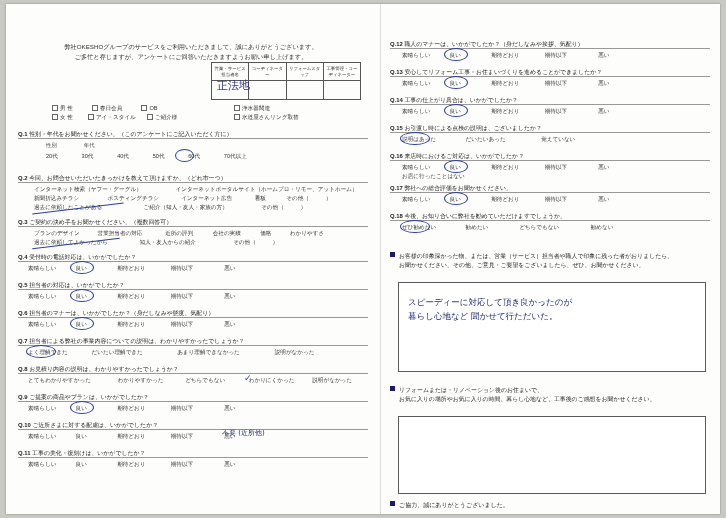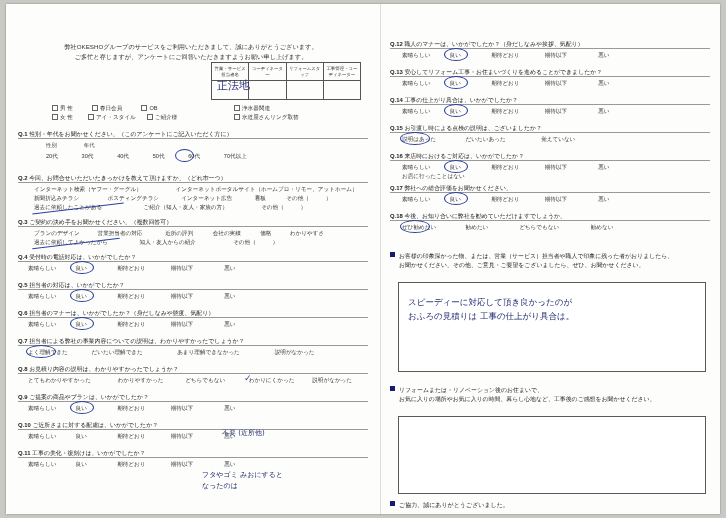--- a/index.html
+++ b/index.html
@@ -280,22 +280,20 @@
       <span class="qn">Q.11</span> <span>工事の美化・復刻けは、いかがでしたか？</span>
     </div>
     <div class="qline" style="left:12px;top:453px;width:350px;"></div>
     <div class="opts" style="left:22px;top:457px;">
       <span style="width:46px">素晴らしい</span>
       <span style="width:40px">良い</span>
       <span style="width:52px">期待どおり</span>
       <span style="width:52px">期待以下</span>
       <span>悪い</span>
     </div>
-    <div class="hand sm" style="left:196px;top:466px;">フタやゴミ みおにすると
-なったのは</div>
 
   </div>
 
   <div class="col right">
 
     <div class="q" style="left:10px;top:36px;">
       <span class="qn">Q.12</span> <span>職人のマナーは、いかがでしたか？（身だしなみや挨拶、気配り）</span>
     </div>
     <div class="qline" style="left:10px;top:44px;width:320px;"></div>
     <div class="opts" style="left:22px;top:48px;">
@@ -384,21 +382,21 @@
       <span>勧めない</span>
     </div>
     <div class="circle w" style="left:20px;top:216px;"></div>
 
     <div class="q" style="left:10px;top:248px;width:322px;line-height:1.5;">
       <span class="sq"></span><span>お客様の印象深かった物、または、営業（サービス）担当者や職人で印象に残った者がおりましたら、</span><br>
       <span style="margin-left:9px;display:inline-block">お聞かせください。その他、ご意見・ご要望をございましたら、ぜひ、お聞かせください。</span>
     </div>
     <div class="bigbox" style="left:18px;top:278px;width:306px;height:88px;"></div>
     <div class="hand" style="left:28px;top:292px;font-size:8.5px;">スピーディーに対応して頂き良かったのが
-おふろの見積りは 工事の仕上がり具合は。</div>
+暮らし心地など 聞かせて行ただいた。</div>
 
     <div class="q" style="left:10px;top:382px;width:322px;line-height:1.5;">
       <span class="sq"></span><span>リフォームまたは・リノベーション後のお住まいで、</span><br>
       <span style="margin-left:9px;display:inline-block">お気に入りの場所やお気に入りの時間、暮らし心地など、工事後のご感想をお聞かせください。</span>
     </div>
     <div class="bigbox" style="left:18px;top:412px;width:306px;height:76px;"></div>
 
     <div class="thanks" style="left:10px;top:497px;">
       <span class="sq"></span><span>ご協力、誠にありがとうございました。</span>
     </div>

